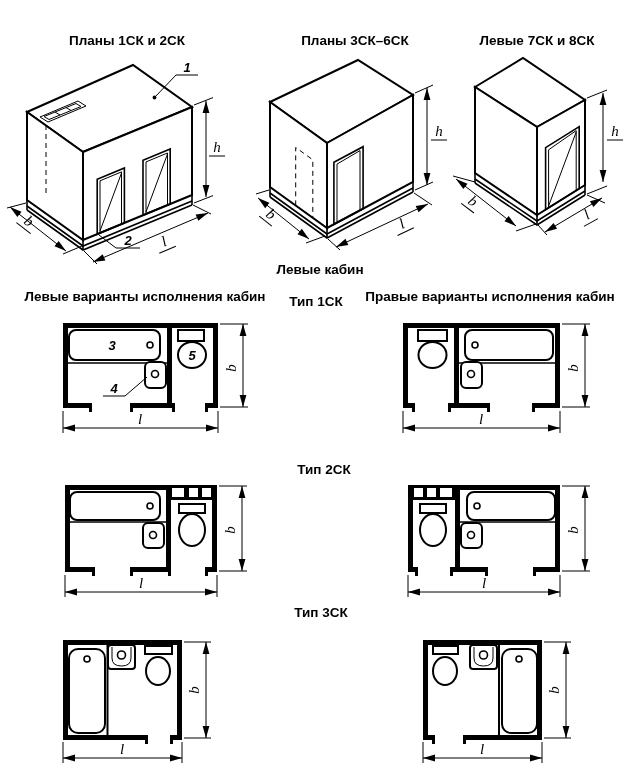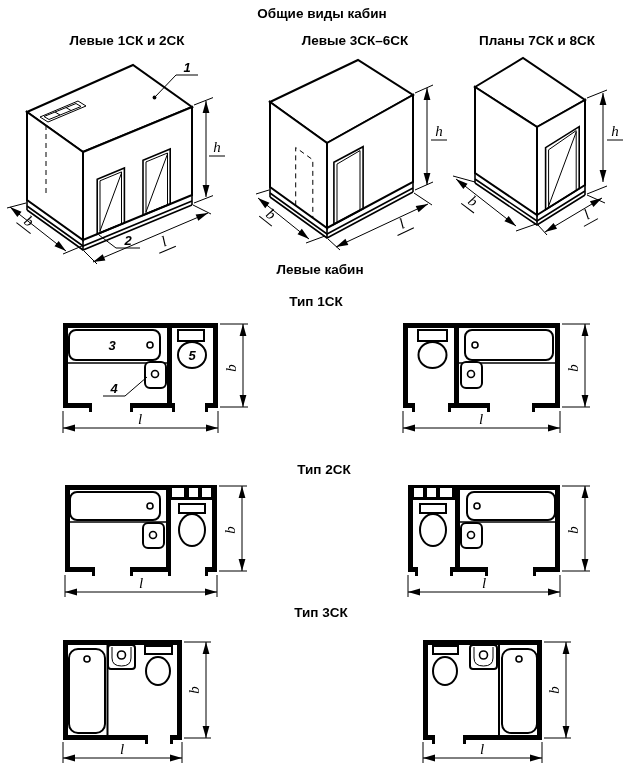--- a/index.html
+++ b/index.html
@@ -29,25 +29,26 @@
 <div class="sheet">
 
   <svg width="0" height="0" style="left:0;top:0" aria-hidden="true">
     <defs>
       <marker id="arr" markerUnits="userSpaceOnUse" markerWidth="14" markerHeight="10" refX="12.5" refY="5" orient="auto-start-reverse">
         <path d="M12.5,5 L0.5,1.6 L0.5,8.4 z" fill="#000"></path>
       </marker>
     </defs>
   </svg>
 
-  <div class="lbl" style="left:322px;top:6px">Общие виды кабин</div>
-  <div class="lbl" style="left:127px;top:33px">Левые 1СК и 2СК</div>
-  <div class="lbl" style="left:355px;top:33px">Левые 3СК–6СК</div>
-  <div class="lbl" style="left:537px;top:33px">Планы 7СК и 8СК</div>
+  <div class="lbl" style="left:127px;top:33px">Планы 1СК и 2СК</div>
+  <div class="lbl" style="left:355px;top:33px">Планы 3СК–6СК</div>
+  <div class="lbl" style="left:537px;top:33px">Левые 7СК и 8СК</div>
   <div class="lbl" style="left:320px;top:262px">Левые кабин</div>
+  <div class="lbl" style="left:145px;top:289px">Левые варианты исполнения кабин</div>
+  <div class="lbl" style="left:490px;top:289px">Правые варианты исполнения кабин</div>
   <div class="lbl" style="left:316px;top:294px">Тип 1СК</div>
   <div class="lbl" style="left:324px;top:462px">Тип 2СК</div>
   <div class="lbl" style="left:321px;top:605px">Тип 3СК</div>
 
   <svg style="left:0;top:55px" width="235" height="210" viewBox="0 0 235 210">
     <polygon class="s2" points="27,57 133,10 192,52 83,97"></polygon>
     <polygon class="s2" points="27,57 83,97 83,185 27,145"></polygon>
     <polygon class="s2" points="83,97 192,52 192,140 83,185"></polygon>
     <polyline class="s15" points="27,151 83,191 192,146"></polyline>
     <polyline class="s15" points="27,155 83,195 192,150"></polyline>

